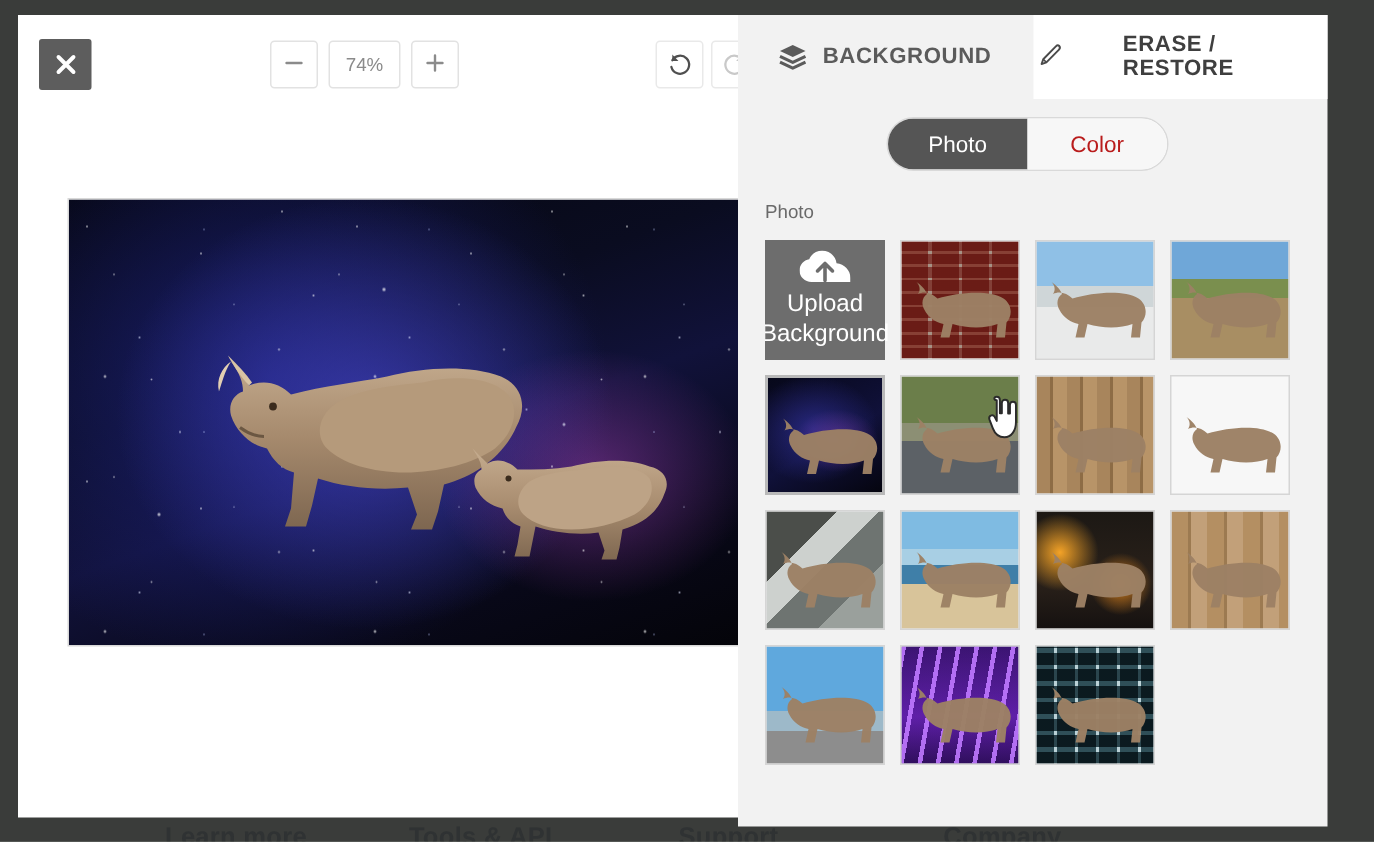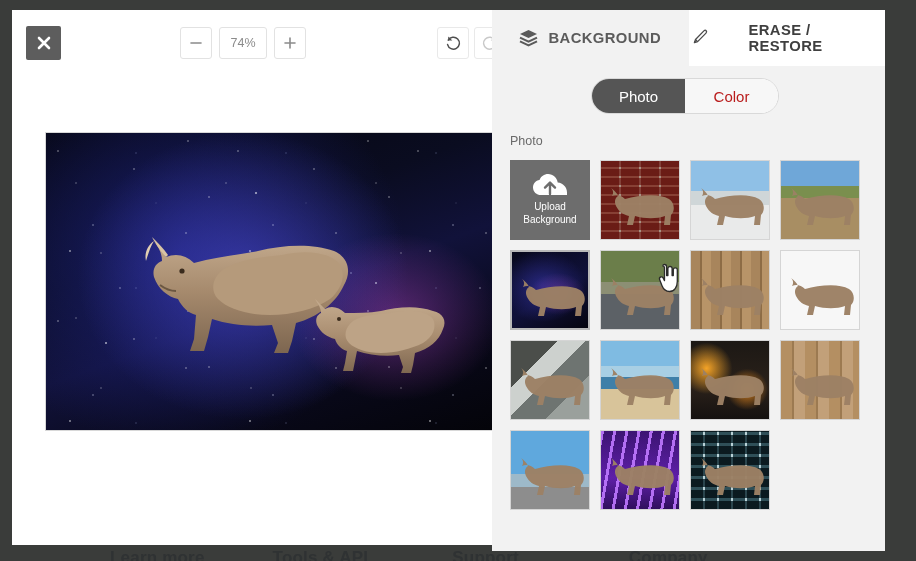--- a/index.html
+++ b/index.html
@@ -256,21 +256,21 @@
   .upload-tile {
     width: 80px; height: 80px;
     background: #6d6d6d;
     color: #fff;
     display: flex; flex-direction: column;
     align-items: center; justify-content: center;
     gap: 1px;
     cursor: pointer;
     flex: 0 0 auto;
     line-height: 1.18;
-    font-size: 10px;
+    font-size: 16px;
     text-align: center;
   }
   .upload-tile svg { display: block; margin-bottom: 2px; }
 
   
   .bg-brick { background:
       repeating-linear-gradient(0deg,#9a4f48 0 7px,#c4b6ad 7px 9px),
       repeating-linear-gradient(90deg,#b05a4e 0 18px,#d8cdc4 18px 20px);
       background-blend-mode: multiply; }
   .bg-snow  { background: linear-gradient(180deg,#8fc0e6 0 38%, #cfd6d8 38% 56%, #e9eaea 56% 100%); }

